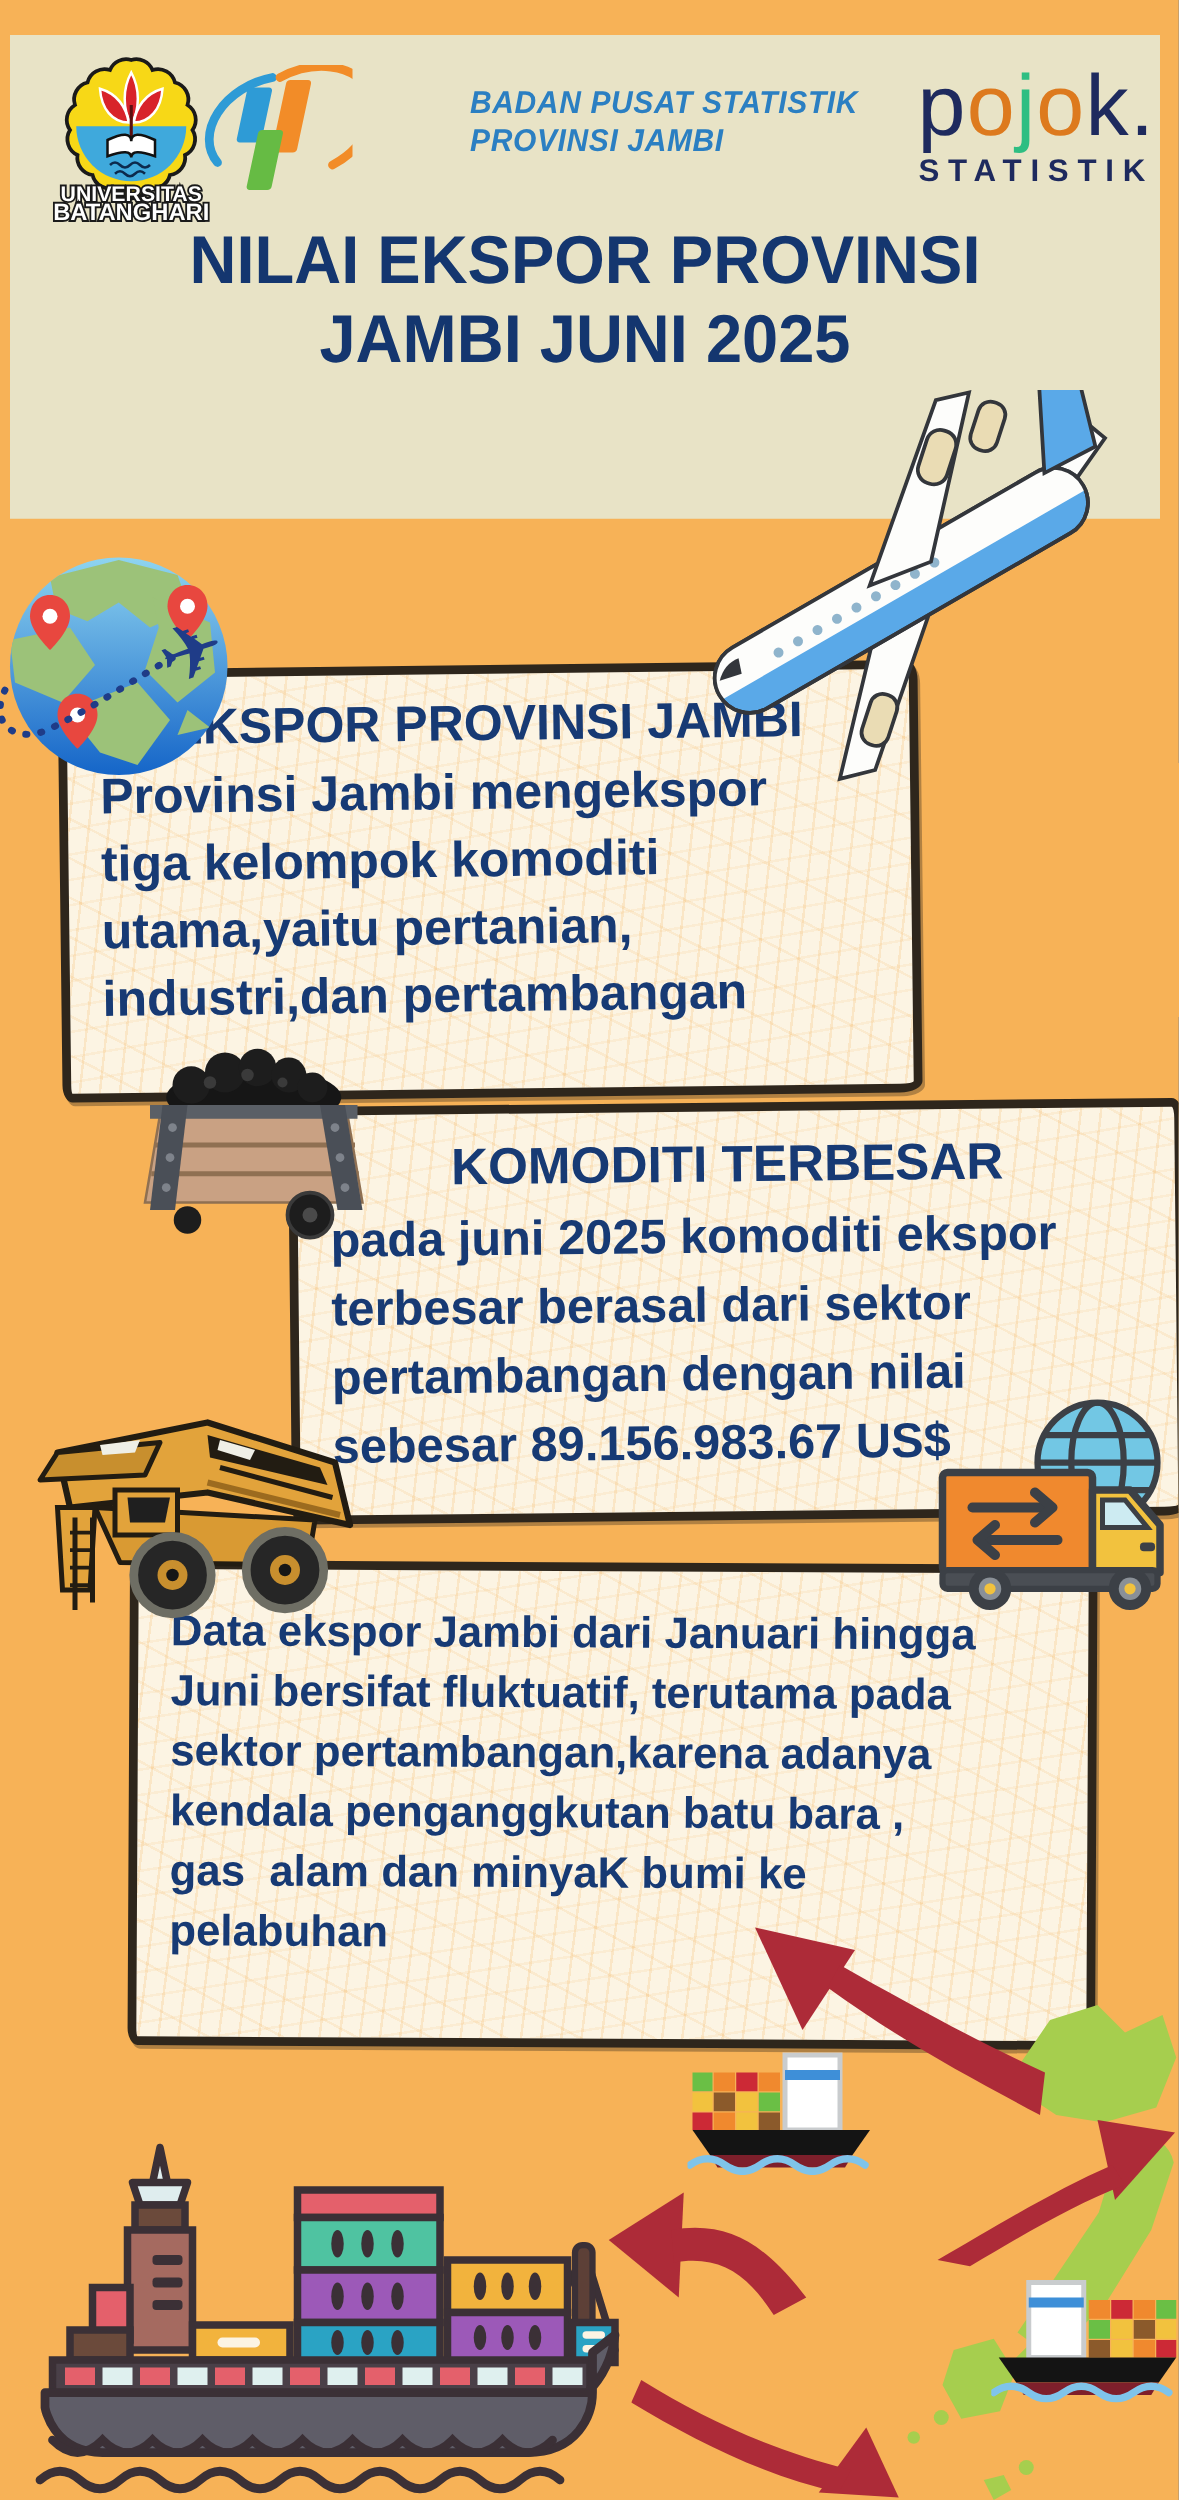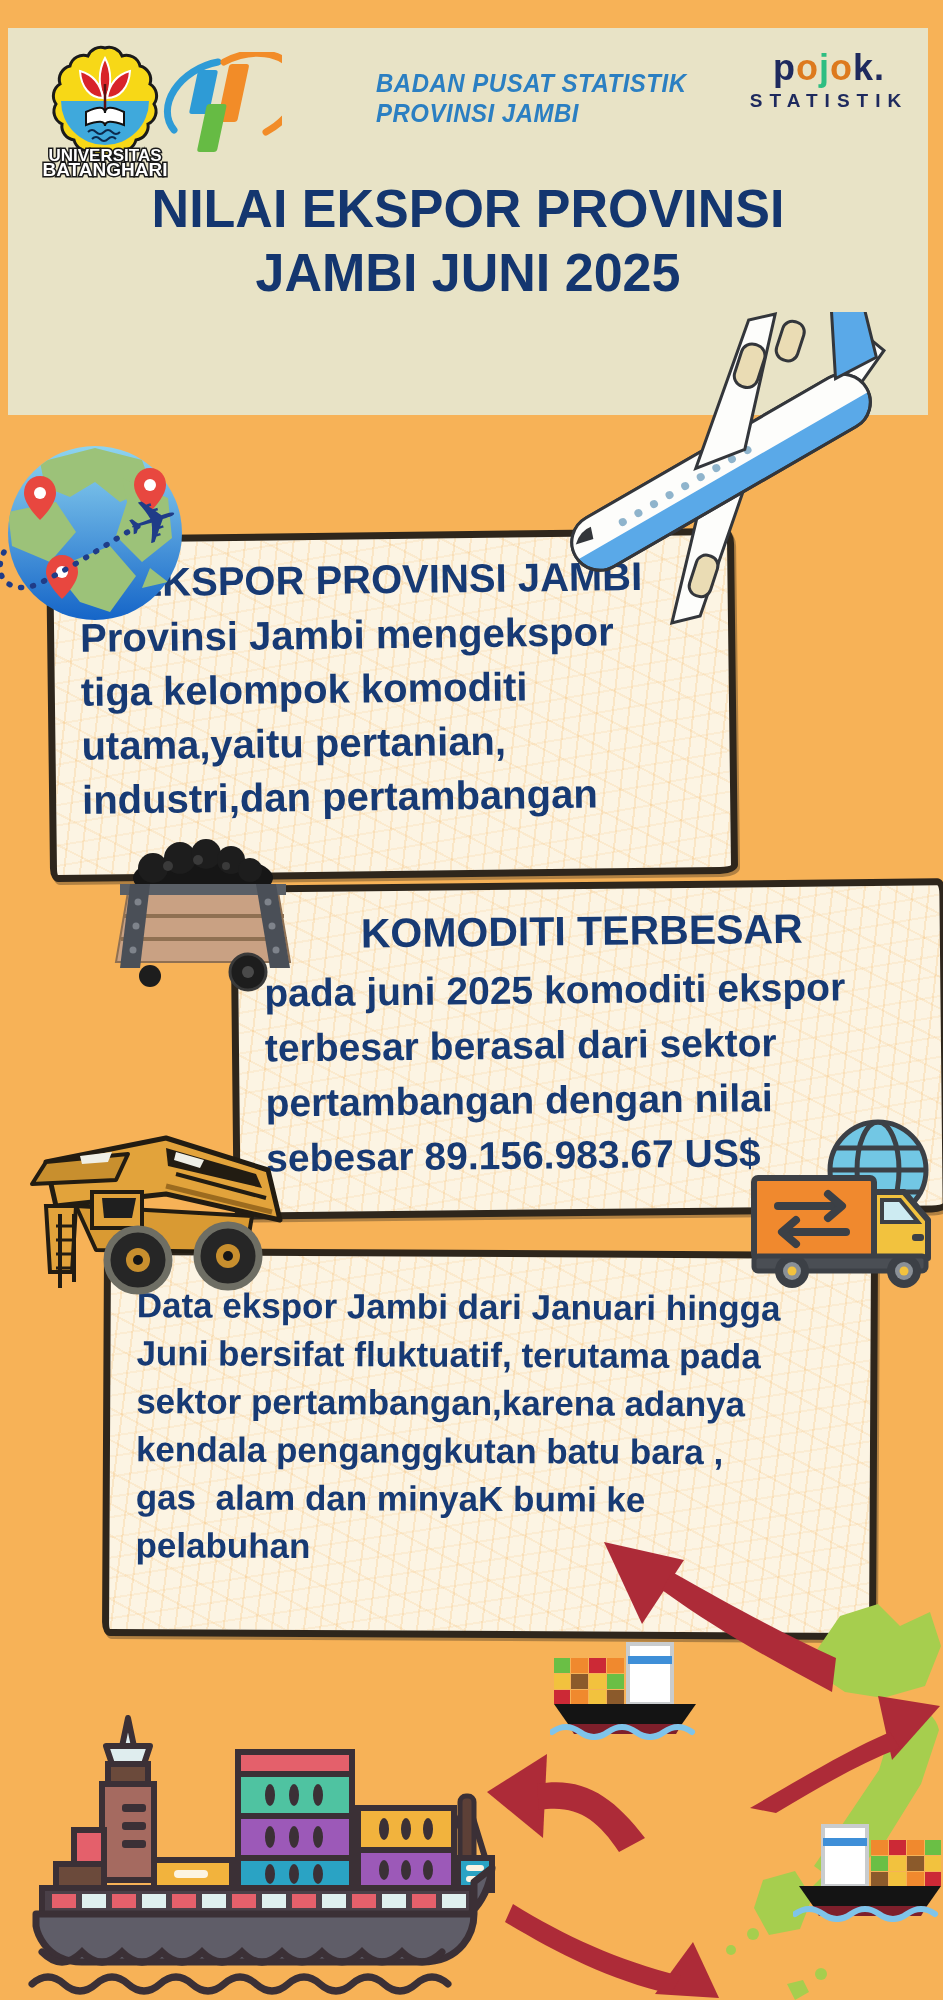--- a/index.html
+++ b/index.html
@@ -15,22 +15,22 @@
   }
   .logo-row{position:absolute;left:0;top:14px;width:100%;height:150px;}
   .uni-logo{position:absolute;left:34px;top:2px;}
   .bps-logo{position:absolute;left:152px;top:10px;}
   .bps-text{
     position:absolute;left:368px;top:28px;color:#2B7FC2;
     font-style:italic;font-weight:bold;font-size:24px;line-height:1.2;
     transform:scaleY(1.05);letter-spacing:.5px;
   }
   .pojok{position:absolute;left:726px;top:8px;width:190px;text-align:center;}
-  .pojok-word{font-size:36px;font-weight:700;letter-spacing:1px;line-height:1;}
-  .pojok-sub{font-size:19px;font-weight:800;letter-spacing:7px;color:#1E2A5E;margin-top:4px;}
+  .pojok-word{font-size:69px;font-weight:400;letter-spacing:1px;line-height:1;}
+  .pojok-sub{font-size:25px;font-weight:800;letter-spacing:7px;color:#1E2A5E;margin-top:4px;}
   .c-navy{color:#1E2A5E}.c-orange{color:#DD7A1E}.c-green{color:#2EBE82}
   .big-title{
     position:absolute;left:0;top:152px;width:100%;text-align:center;
     color:#14366F;font-weight:800;font-size:52px;line-height:1.18;
     letter-spacing:0px;transform:scaleY(1.04);
   }
   
   .sketchbox{
     position:absolute;z-index:2;
     border:7px solid #2E261C;

